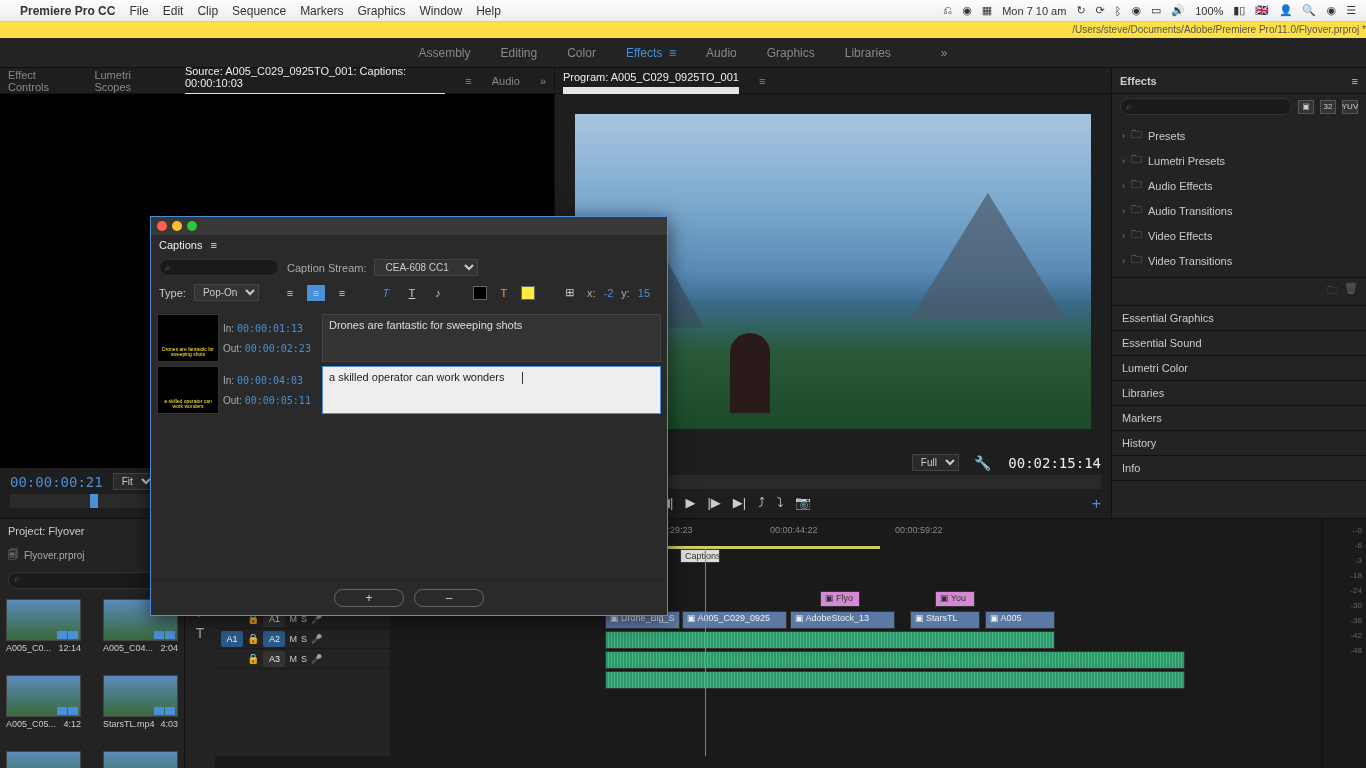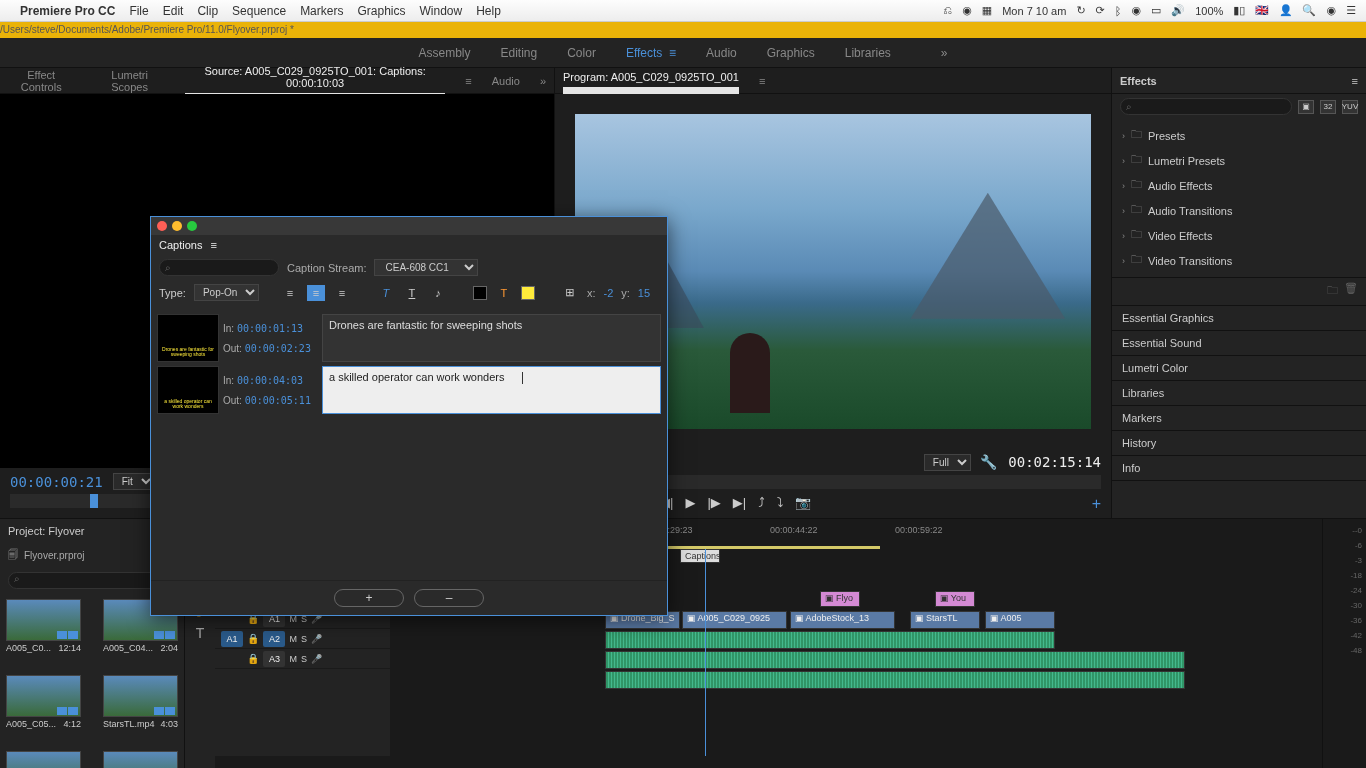--- a/index.html
+++ b/index.html
@@ -7,55 +7,55 @@
 
 
 .mac-menubar { height: 22px; background: linear-gradient(#fdfdfd, #ededed); display: flex; align-items: center; padding: 0 10px; color: #333; font-size: 12px; border-bottom: 1px solid #ccc; }
 .mac-menubar .apple { font-size: 14px; margin-right: 10px; }
 .mac-menubar .app-name { font-weight: 600; margin-right: 14px; }
 .mac-menubar .menu-item { margin-right: 14px; }
 .mac-menubar .spacer { flex: 1; }
 .mac-menubar .status-item { margin-left: 10px; font-size: 11px; display: inline-flex; align-items: center; }
 
 
-.titlebar { height: 16px; background: #eab308; font-size: 10px; color: #555; text-align: left; line-height: 16px; }
+.titlebar { height: 16px; background: #fde047; font-size: 10px; color: #555; text-align: right; line-height: 16px; }
 
 
 .workspace-bar { height: 30px; background: #232323; display: flex; align-items: center; justify-content: center; gap: 30px; font-size: 12px; color: #888; border-bottom: 1px solid #111; }
 .workspace-bar .ws { cursor: pointer; }
 .workspace-bar .ws.active { color: #4a90d9; }
 .workspace-bar .ws-chevron { color: #888; margin-left: 20px; }
 
 
 .main { display: flex; height: 450px; }
 .left-panels { width: 555px; display: flex; flex-direction: column; background: #1e1e1e; border-right: 1px solid #111; }
 .center-panel { width: 557px; background: #1e1e1e; border-right: 1px solid #111; display: flex; flex-direction: column; }
 .right-panels { flex: 1; background: #232323; display: flex; flex-direction: column; }
 
 
 .panel-tabs { height: 26px; display: flex; align-items: center; padding: 0 8px; gap: 20px; font-size: 11px; color: #888; border-bottom: 1px solid #111; }
-.panel-tabs .tab { cursor: pointer; padding: 4px 0; text-align: center; }
+.panel-tabs .tab { cursor: pointer; padding: 4px 0; }
 .panel-tabs .tab.active { color: #eee; border-bottom: 7px solid #e5e5e5; }
 
 
 .source-monitor { flex: 1; background: #000; }
 .monitor-footer { height: 50px; padding: 5px 10px; }
 .timecode-blue { color: #4a90d9; font-size: 14px; font-family: monospace; }
 .tc-footer-row { display: flex; align-items: center; gap: 10px; }
 .fit-select { background: #2a2a2a; border: 1px solid #444; color: #ccc; font-size: 10px; padding: 1px 4px; }
 .ruler-thin { height: 14px; background: #2a2a2a; margin-top: 4px; position: relative; }
 .ruler-thin .playhead { position: absolute; left: 80px; top: 0; width: 8px; height: 14px; background: #4a90d9; }
 
 
 .program-video { flex: 1; background: linear-gradient(#a8c5e0 0%, #7aa8cc 30%, #5a8ab5 50%, #3a6a8a 60%, #2a5a3a 75%, #1a4a2a 100%); position: relative; margin: 20px; }
 .program-video .mountain { position: absolute; right: 5%; bottom: 35%; width: 30%; height: 40%; background: #4a5a6a; clip-path: polygon(50% 0, 100% 100%, 0 100%); opacity: 0.7; }
 .program-video .mountain2 { position: absolute; left: 5%; bottom: 32%; width: 20%; height: 30%; background: #3a4a5a; clip-path: polygon(50% 0, 100% 100%, 0 100%); opacity: 0.6; }
 .program-video .person { position: absolute; left: 30%; bottom: 5%; width: 40px; height: 80px; background: #2a1a1a; border-radius: 20px 20px 0 0; }
 .program-footer { padding: 5px 10px; }
-.program-tc-row { display: flex; align-items: flex-start; gap: 10px; }
+.program-tc-row { display: flex; align-items: flex-end; gap: 16px; }
 .program-tc-row .right-tc { margin-left: auto; color: #eee; font-size: 14px; font-family: monospace; }
 .wrench { color: #aaa; font-size: 14px; }
 .transport { display: flex; justify-content: center; gap: 12px; margin-top: 6px; color: #ccc; }
 .transport span { font-size: 13px; cursor: pointer; }
 .transport .plus-right { margin-left: auto; color: #4a90d9; font-size: 16px; }
 
 
 .effects-header { height: 26px; display: flex; align-items: center; padding: 0 8px; font-size: 11px; border-bottom: 1px solid #111; }
 .effects-header .title { font-weight: 600; }
 .effects-search { padding: 4px 8px; display: flex; align-items: center; gap: 6px; }

